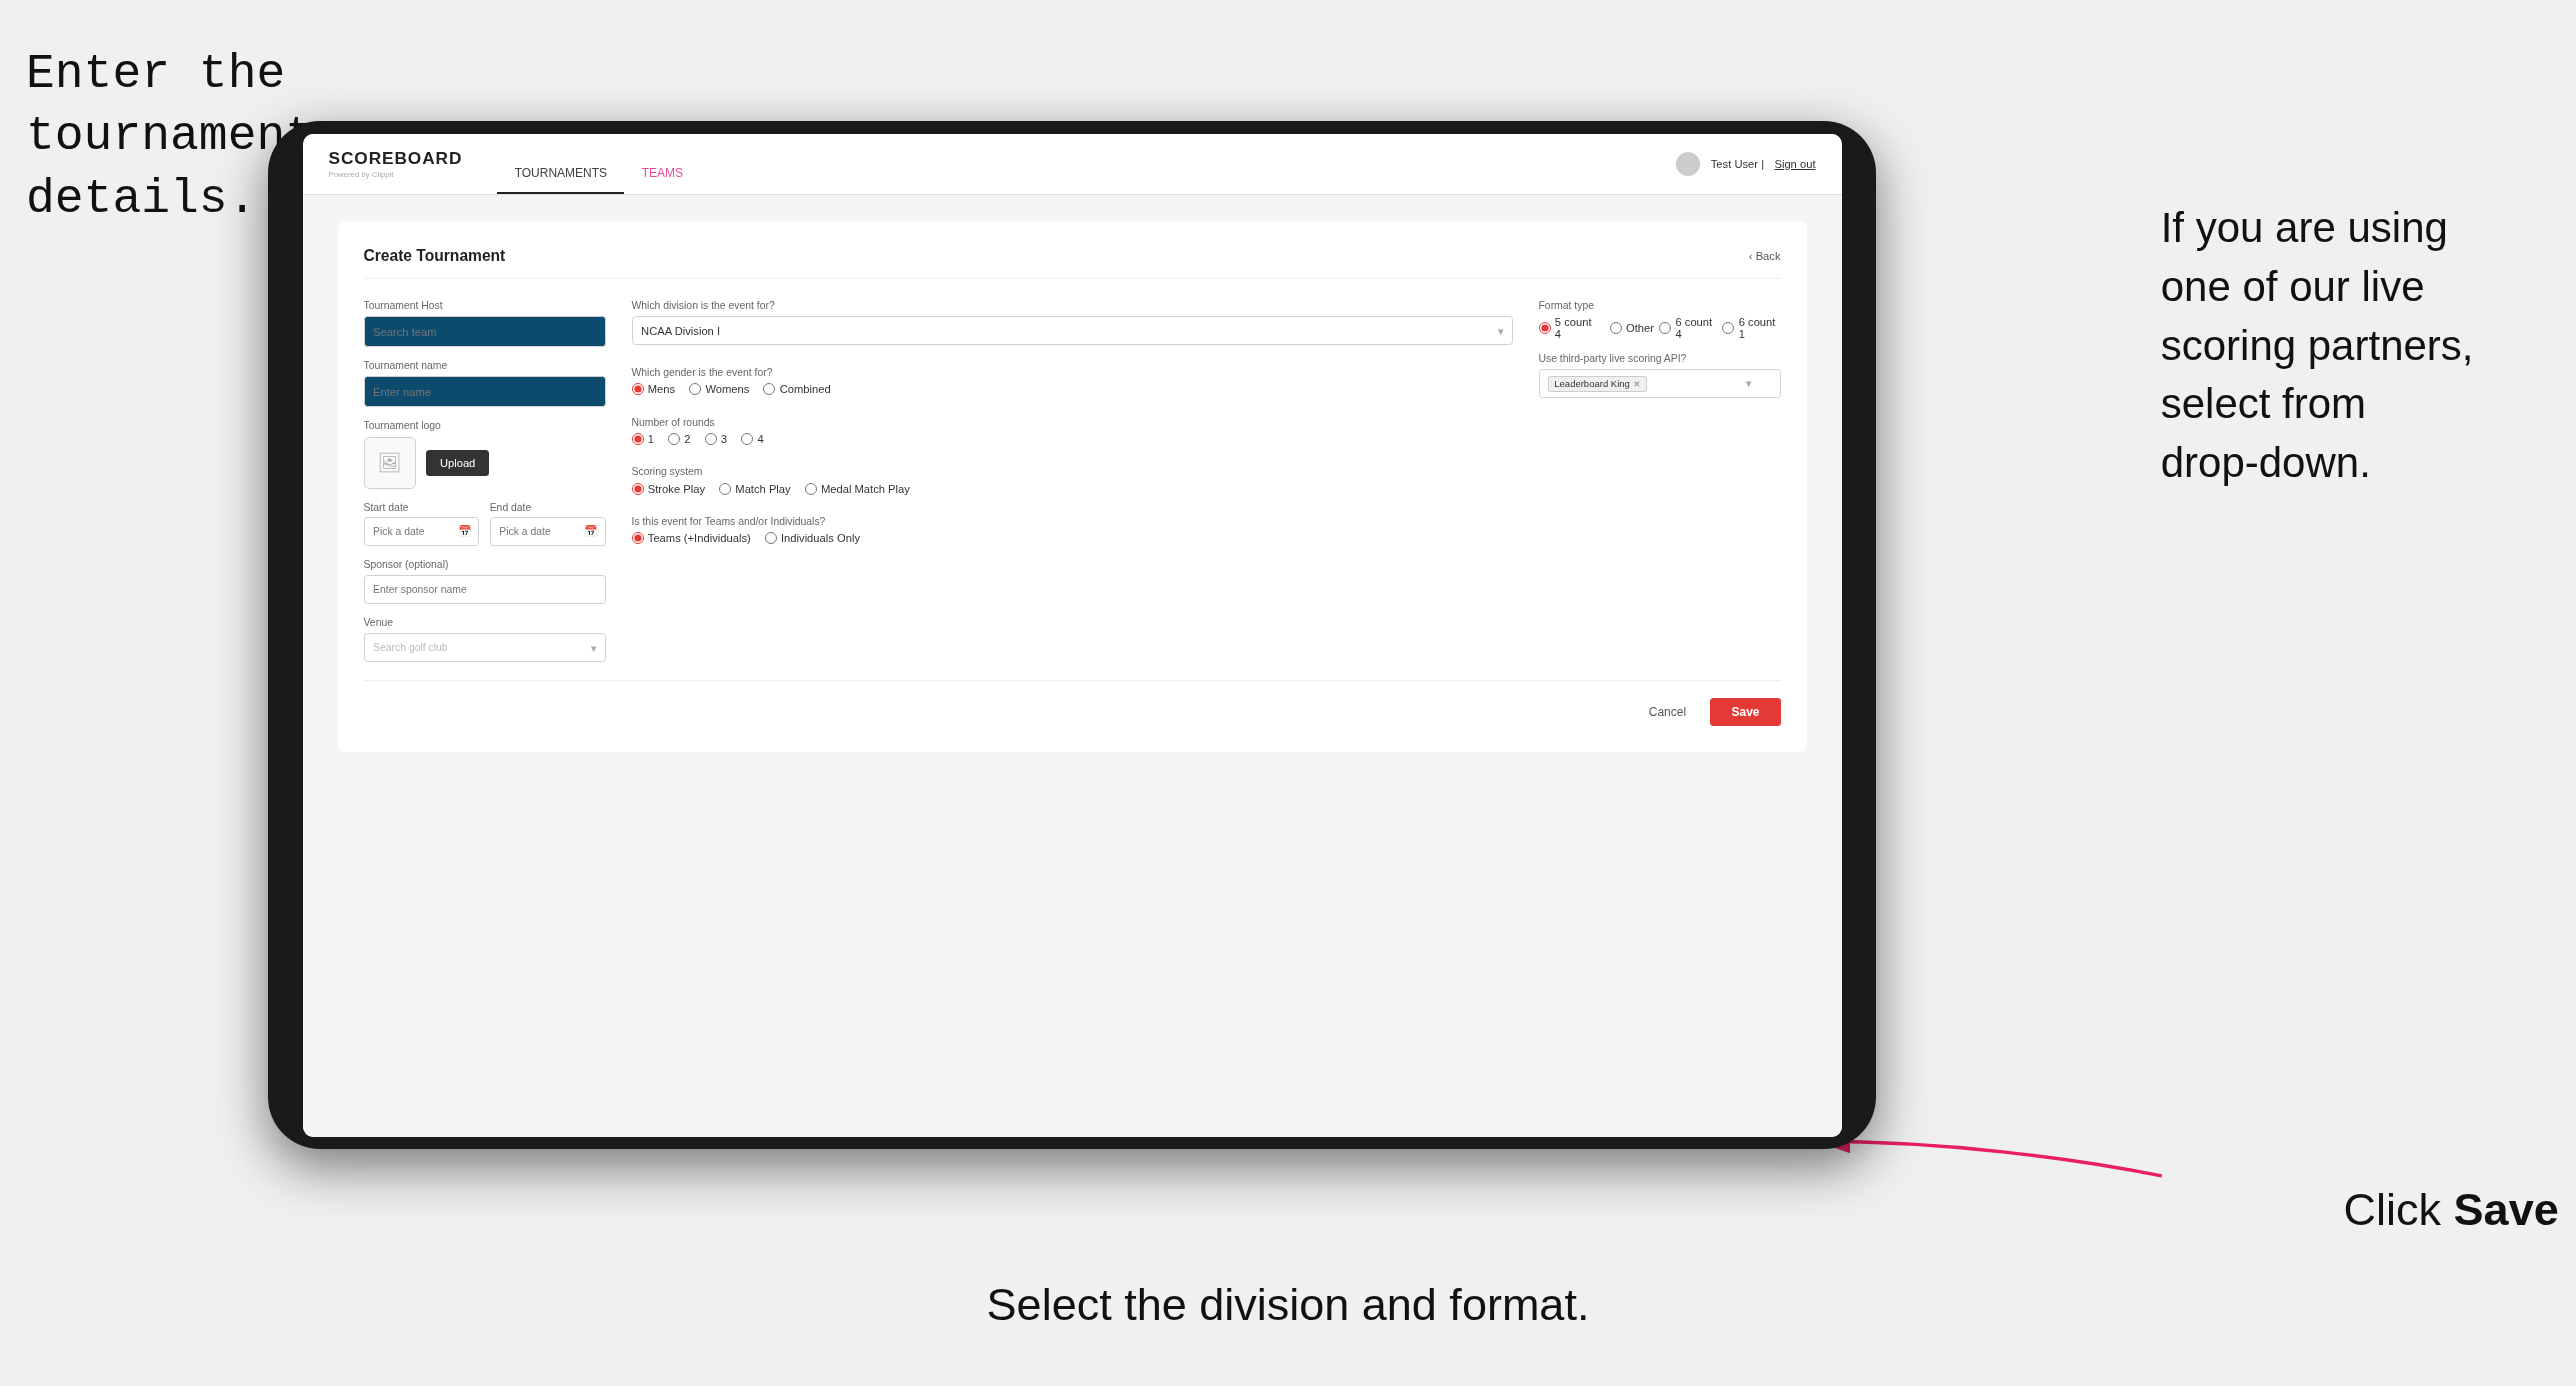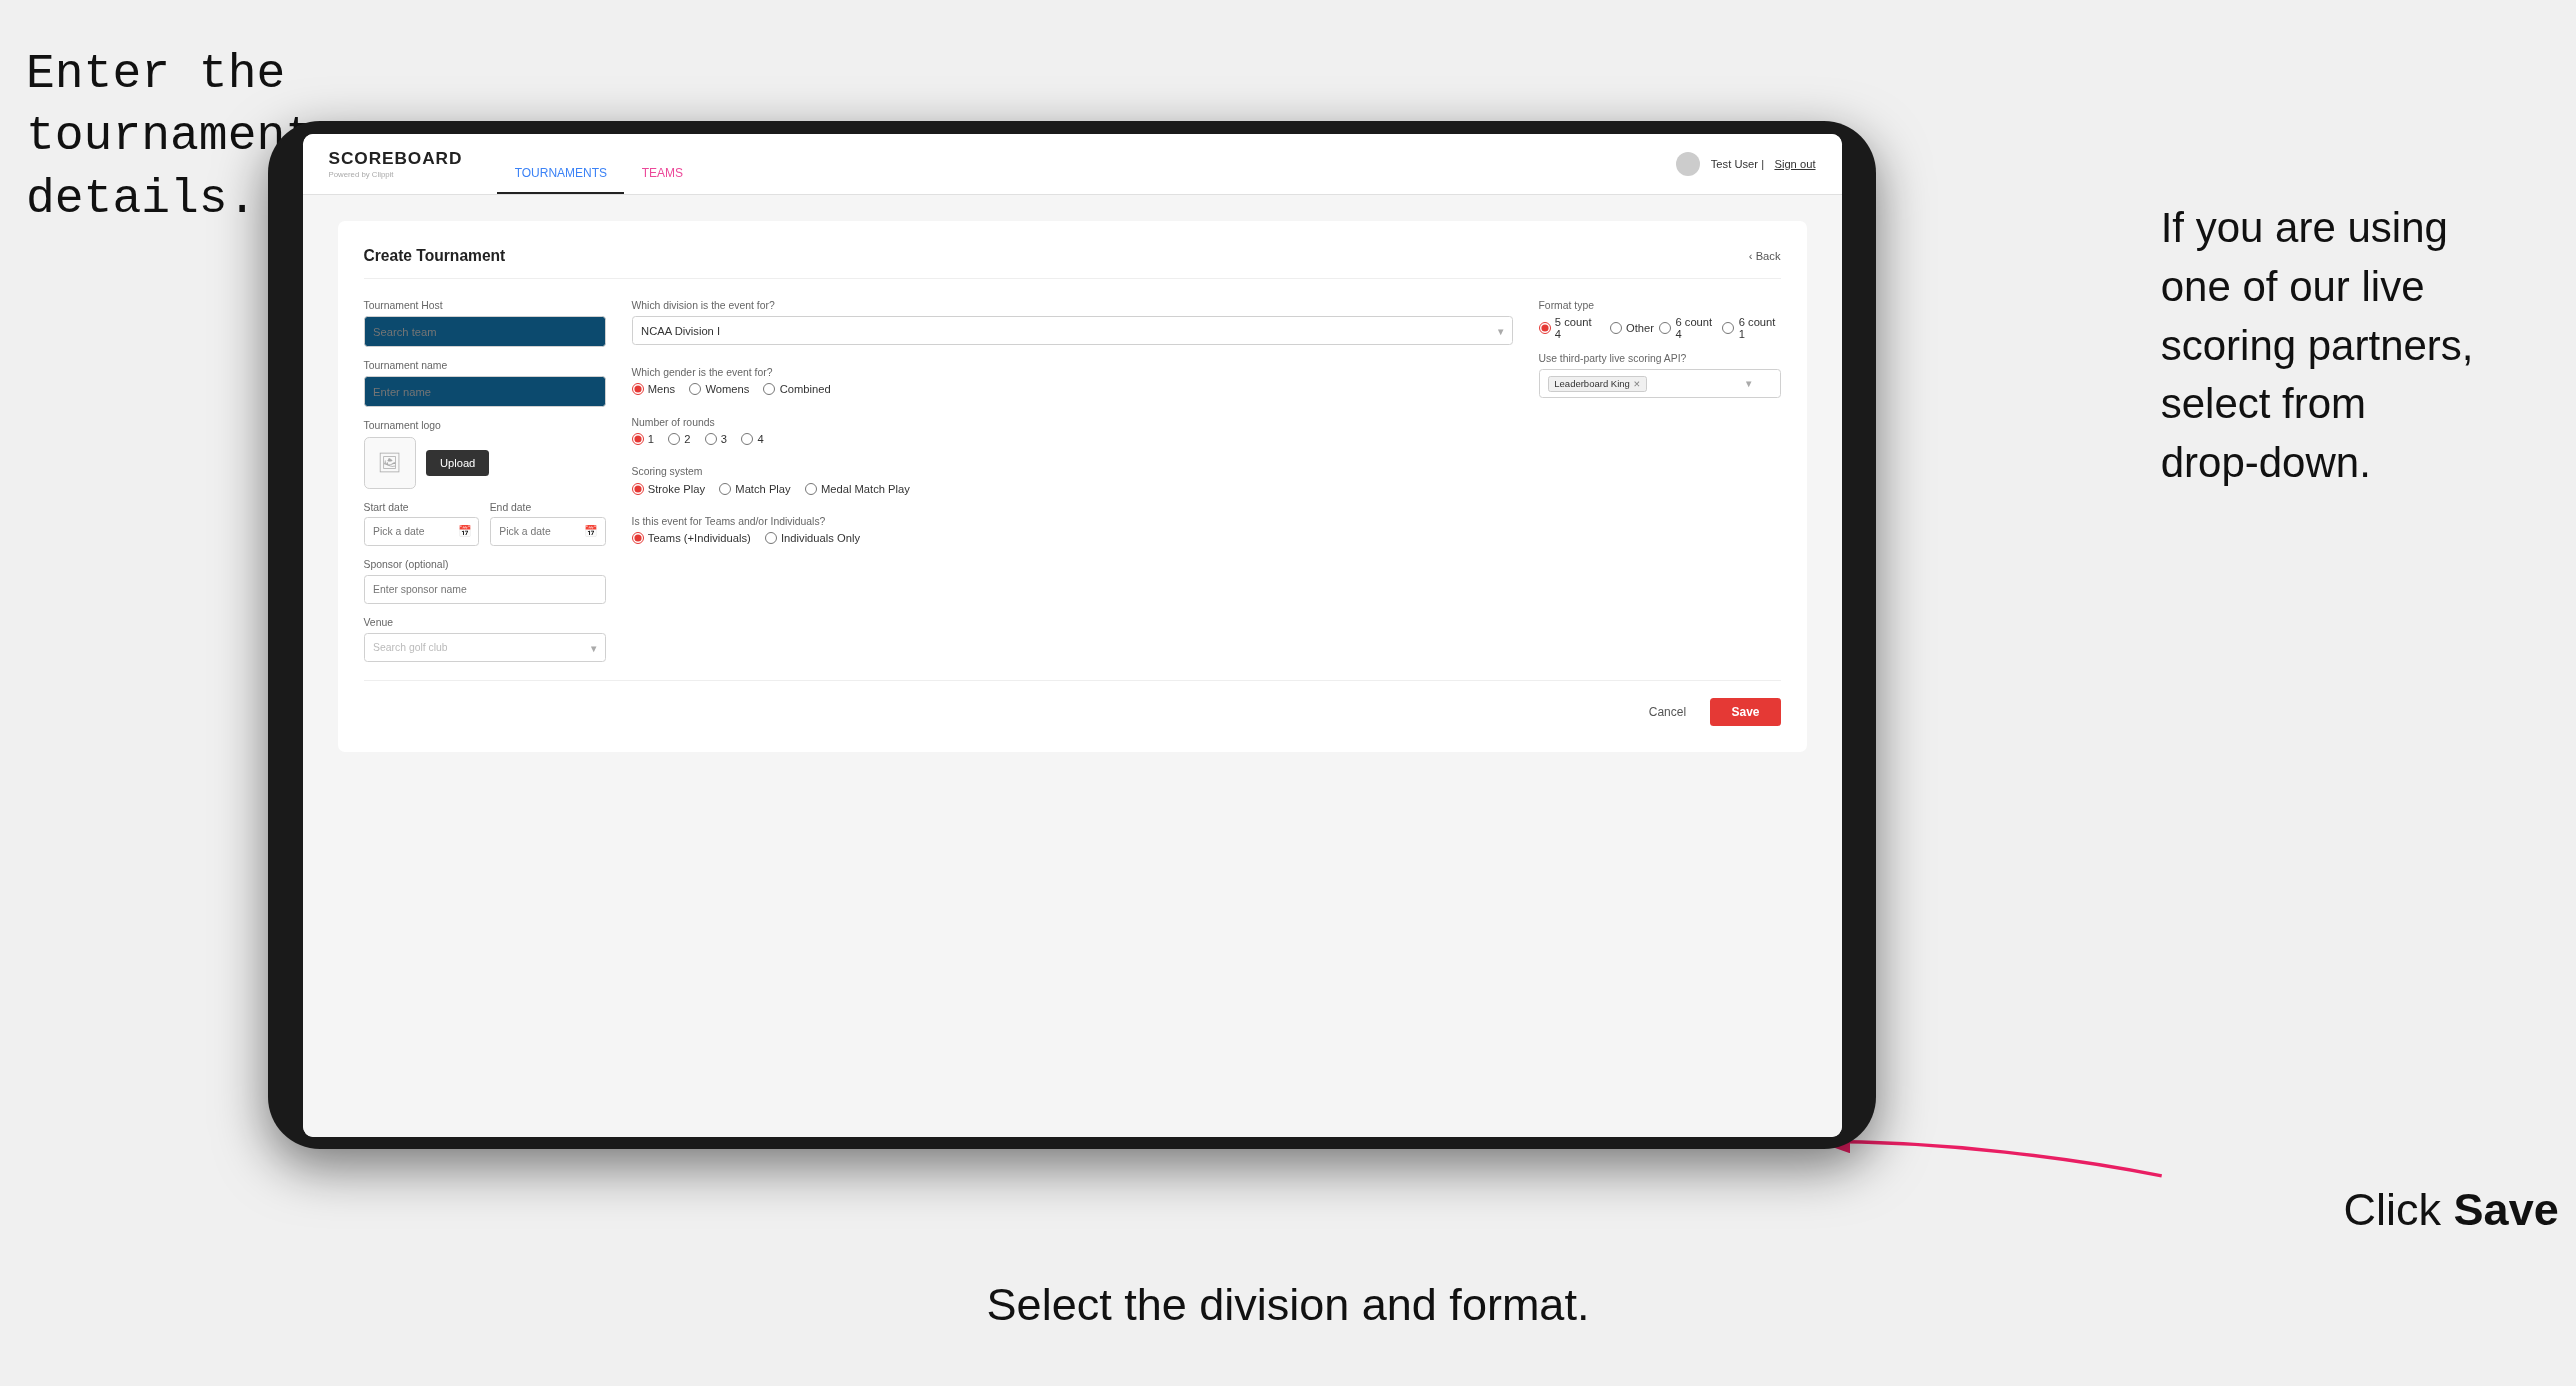--- a/index.html
+++ b/index.html
@@ -119,21 +119,21 @@
     }
     .nav-tab {
       padding: 0 17.3px 12px;
       font-size: 12px;
       color: #ec4899;
       cursor: pointer;
       border-bottom: 2.6px solid transparent;
       font-weight: 500;
     }
     .nav-tab.active {
-      color: #3b82f6;
+      color: #404040;
       border-bottom: 2.6px solid #222;
     }
     .header-right {
       margin-left: auto;
       display: flex;
       align-items: center;
       gap: 10.4px;
     }
     .user-avatar {
       width: 24px;

